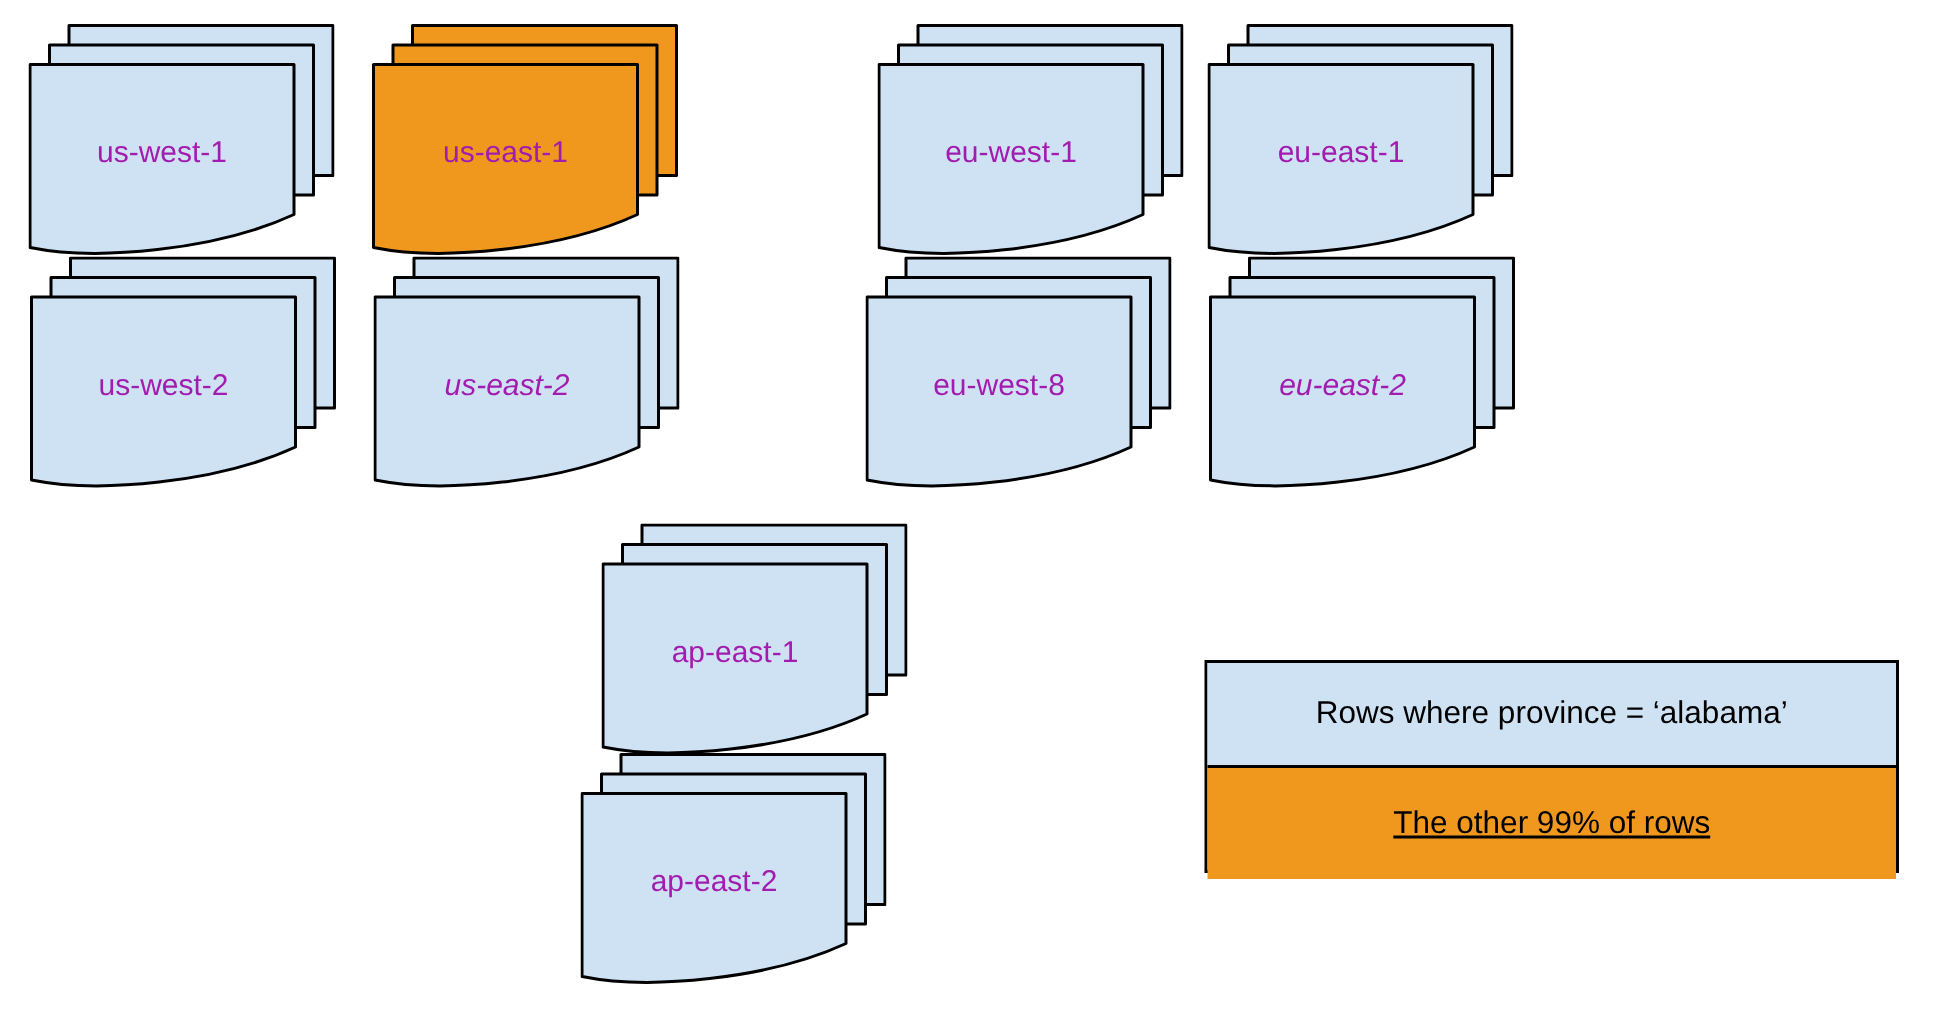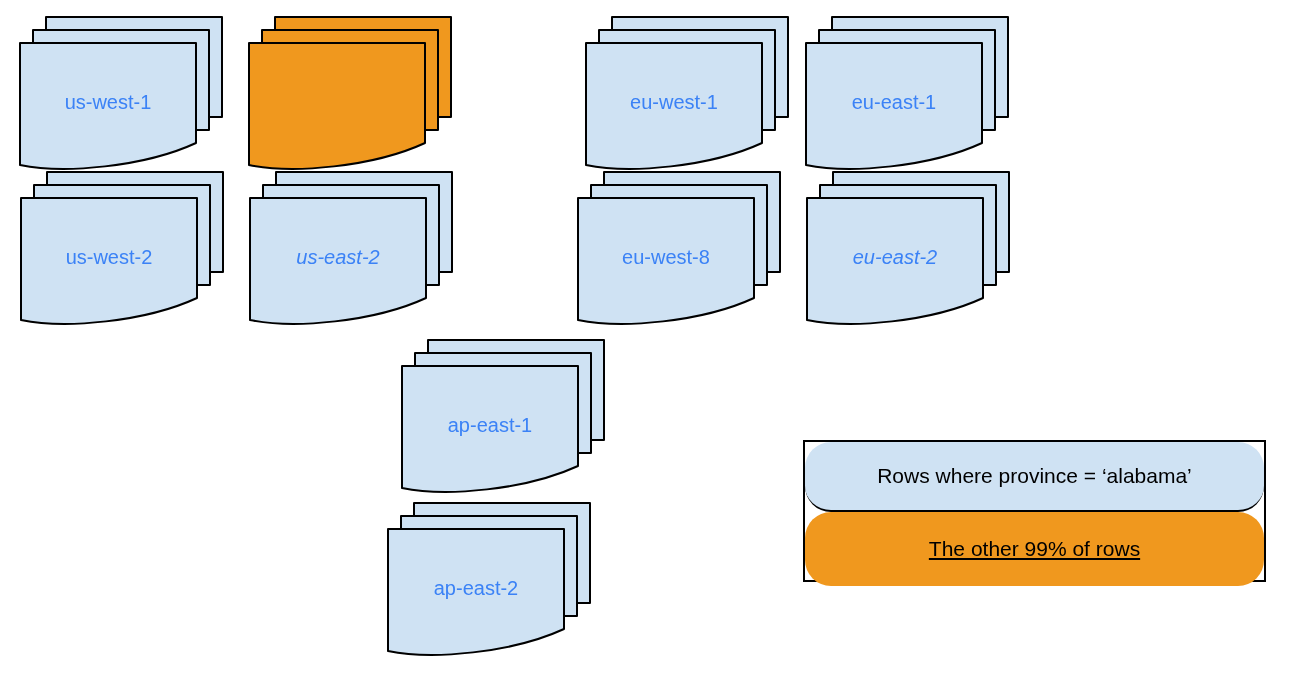--- a/index.html
+++ b/index.html
@@ -14,51 +14,50 @@
   .stack { position: absolute; width: 204px; height: 160px; }
   .stack svg { display: block; width: 204px; height: 160px; }
   .sheet { stroke: var(--stroke, #000); stroke-width: 2; stroke-linejoin: round; }
   .doc-blue .sheet { fill: var(--fill-blue, #cfe2f3); }
   .doc-orange .sheet { fill: var(--fill-orange, #f0981e); }
   .stack .label {
     position: absolute;
     left: 1px; top: 27px;
     width: 176px; height: 118px;
     display: flex; align-items: center; justify-content: center;
-    font-size: 20px; color: #3b82f6;
+    font-size: 20px; color: #a21caf;
     pointer-events: none;
     white-space: nowrap;
   }
   .legend {
     position: absolute;
     left: 803px; top: 440px;
     width: 463px; height: 142px;
     border: 2px solid var(--stroke, #000);
     box-sizing: border-box;
   }
   .legend-row {
     display: flex; align-items: center; justify-content: center;
     font-size: 21px; color: #000;
     box-sizing: border-box;
     white-space: nowrap;
-    border-radius: 26px;
   }
   .legend-row.doc-blue { height: 70px; background: var(--fill-blue, #cfe2f3); border-bottom: 2px solid var(--stroke, #000); }
   .legend-row.doc-orange { height: 74px; background: var(--fill-orange, #f0981e); text-decoration: underline; }
 
   
   .pos-us-west-1 { left: 19px;  top: 16px; }
   .pos-us-east-1 { left: 248px; top: 16px; }
   .pos-eu-west-1 { left: 573px; top: 16px; margin-left: 12px; }
   .pos-eu-east-1 { left: 805px; top: 16px; }
   .pos-us-west-2 { left: 20px;  top: 171px; }
   .pos-us-east-2 { left: 249px; top: 171px; font-style: italic; }
   .pos-eu-west-2 { left: 577px; top: 171px; }
   .pos-eu-east-2 { left: 806px; top: 171px; font-style: italic; }
-  .pos-ap-east-1 { left: 401px; top: 339px; }
+  .pos-ap-east-1 { left: 401px; top: 349px; }
   .pos-ap-east-2 { left: 387px; top: 502px; }
 </style>
 </head>
 <body>
 
 <div class="canvas">
 
   <div class="stack pos-us-west-1 doc-blue">
     <svg viewBox="0 0 204 160" aria-hidden="true">
       <rect class="sheet" x="27" y="1" width="176" height="100"></rect>
@@ -67,20 +66,21 @@
     </svg>
     <div class="label">us-west-1</div>
   </div>
 
   <div class="stack pos-us-east-1 doc-orange">
     <svg viewBox="0 0 204 160" aria-hidden="true">
       <rect class="sheet" x="27" y="1" width="176" height="100"></rect>
       <rect class="sheet" x="14" y="14" width="176" height="100"></rect>
       <path class="sheet" d="M1,27 H177 V127 C125,151 45,158 1,149 Z"></path>
     </svg>
+    <div class="label">us-east-1</div>
   </div>
 
   <div class="stack pos-eu-west-1 doc-blue">
     <svg viewBox="0 0 204 160" aria-hidden="true">
       <rect class="sheet" x="27" y="1" width="176" height="100"></rect>
       <rect class="sheet" x="14" y="14" width="176" height="100"></rect>
       <path class="sheet" d="M1,27 H177 V127 C125,151 45,158 1,149 Z"></path>
     </svg>
     <div class="label">eu-west-1</div>
   </div>

